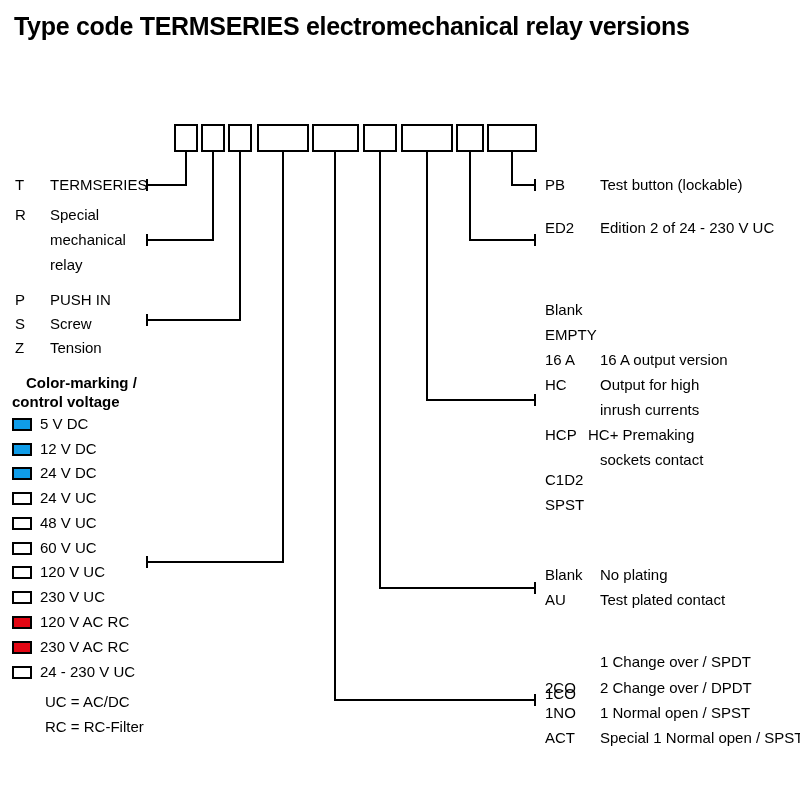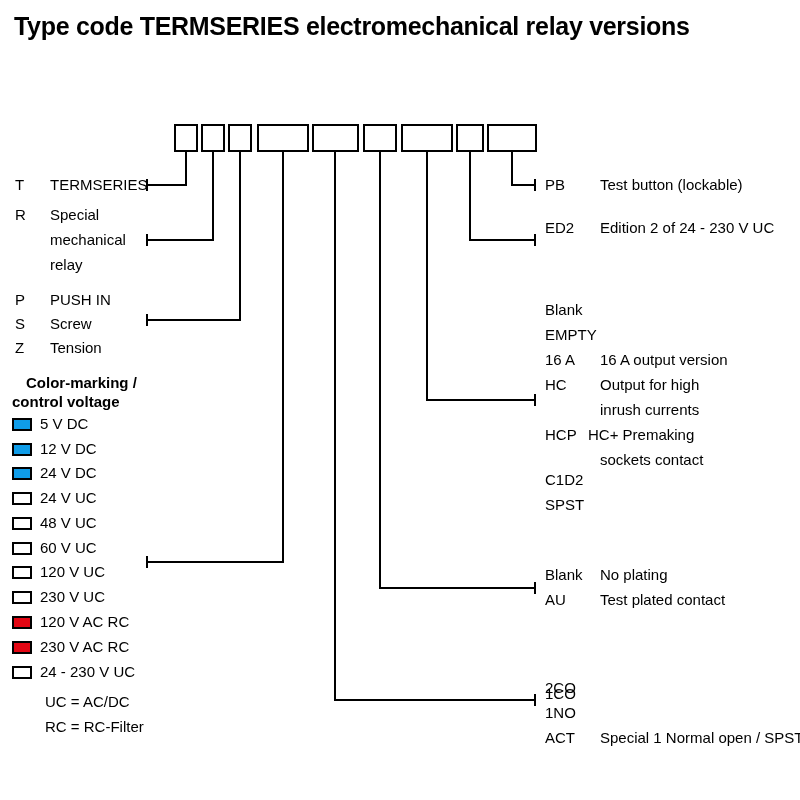--- a/index.html
+++ b/index.html
@@ -115,18 +115,21 @@
   <span class="txt" style="left:600px;top:450px">sockets contact</span>
   <span class="txt" style="left:545px;top:470px">C1D2</span>
   <span class="txt" style="left:545px;top:495px">SPST</span>
 
   <span class="txt" style="left:545px;top:565px">Blank</span>
   <span class="txt" style="left:600px;top:565px">No plating</span>
   <span class="txt" style="left:545px;top:590px">AU</span>
   <span class="txt" style="left:600px;top:590px">Test plated contact</span>
 
   <span class="txt" style="left:545px;top:684px">1CO</span>
+  <span class="txt" style="left:600px;top:652px">1 Change over / SPDT</span>
   <span class="txt" style="left:545px;top:678px">2CO</span>
+  <span class="txt" style="left:600px;top:678px">2 Change over / DPDT</span>
   <span class="txt" style="left:545px;top:703px">1NO</span>
+  <span class="txt" style="left:600px;top:703px">1 Normal open / SPST</span>
   <span class="txt" style="left:545px;top:728px">ACT</span>
   <span class="txt" style="left:600px;top:728px">Special 1 Normal open / SPST</span>
 
 </div>
 
 </body></html>

